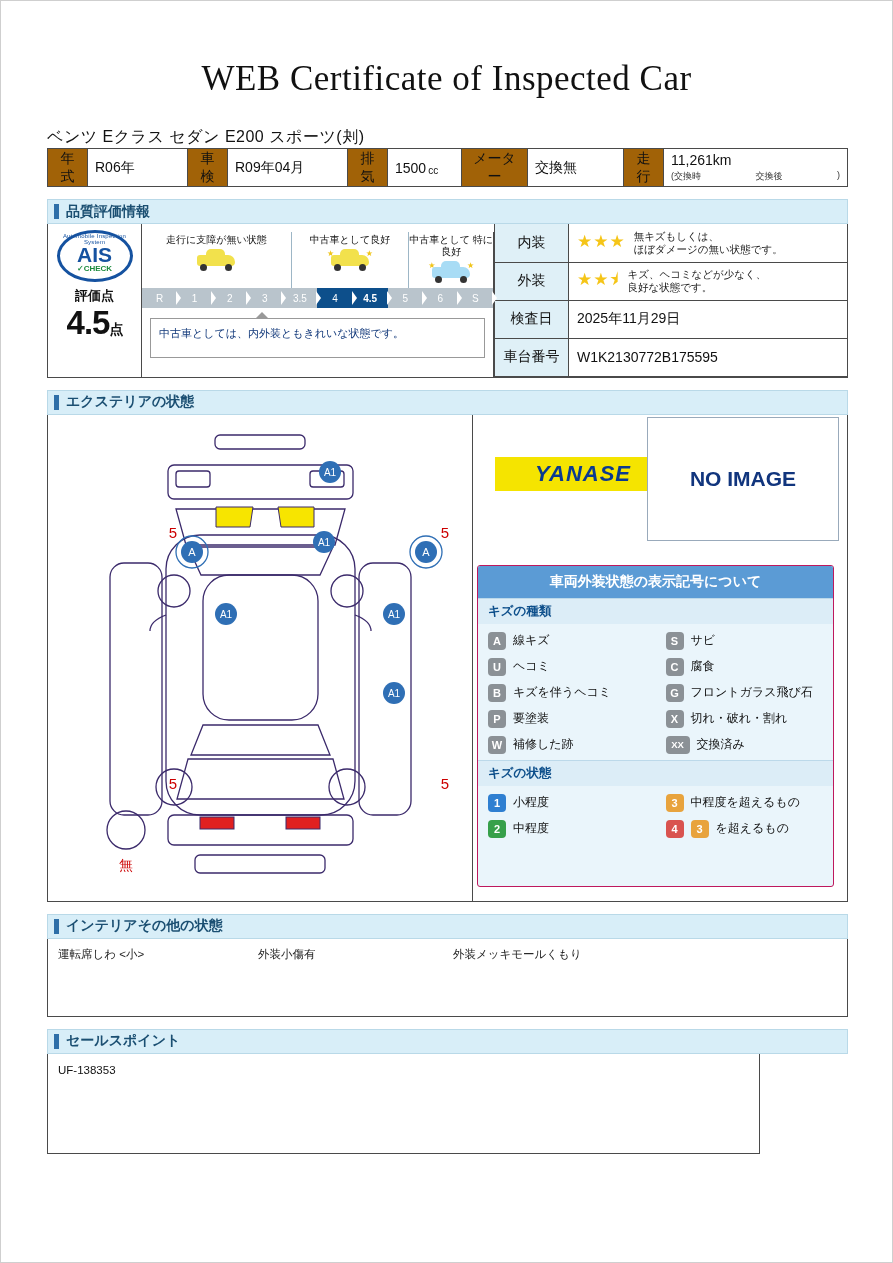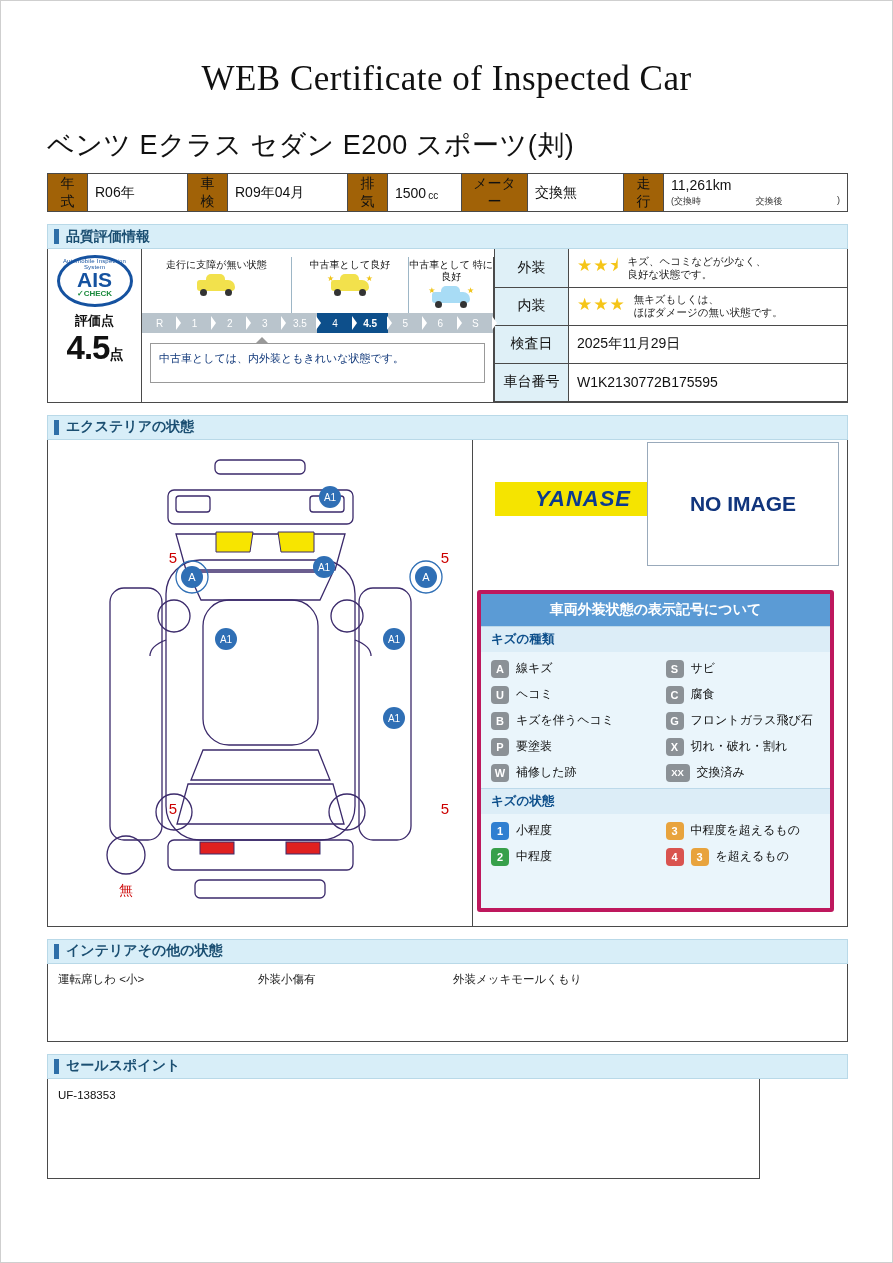--- a/index.html
+++ b/index.html
@@ -23,23 +23,23 @@
   .doc-title {
     font-family: "Liberation Serif", serif;
     font-size: 35px;
     text-align: center;
     margin-top: 58px;
     letter-spacing: 0.5px;
   }
   .content { padding: 0 46px; }
 
   .car-name {
-    font-size: 27px;
+    font-size: 16px;
     margin-top: 28px;
-    margin-bottom: 10px;
+    margin-bottom: 0;
     letter-spacing: 0.5px;
   }
 
   
   table.spec {
     width: 801px;
     border-collapse: collapse;
     table-layout: fixed;
   }
   table.spec td {
@@ -168,21 +168,21 @@
     background:#f5e400; display:flex; align-items:center; justify-content:center;
   }
   .yanase span { color:#0b3a8f; font-weight:bold; font-size:22px; font-style:italic; letter-spacing:1px;}
   .noimg {
     position:absolute; right:8px; top:2px; width:192px; height:124px;
     border:1px solid #9ab; display:flex; align-items:center; justify-content:center;
     color:#11357d; font-weight:bold; font-size:21px; background:#fff;
   }
   .legend {
     position:absolute; left:4px; top:150px; width:357px; height:322px;
-    border:4px solid #be185d; background:#eaf5fb; border-radius:3px; overflow:hidden;
+    border:1px solid #be185d; background:#eaf5fb; border-radius:3px; overflow:hidden;
   }
   .legend-title {
     background:#5b9bd5; color:#fff; font-size:14px; font-weight:bold;
     text-align:center; padding:7px 0;
   }
   .legend-sub {
     background:#dcedf7; color:#0d4f8b; font-size:12.5px; font-weight:bold;
     padding:4px 10px; border-top:1px solid #bcd9ea;
   }
   .legend-grid { display:flex; flex-wrap:wrap; padding:4px 0 2px 0; }
@@ -313,36 +313,36 @@
           <div class="seg">S</div>
         </div>
 
         <div class="q-note">中古車としては、内外装ともきれいな状態です。</div>
       </div>
 
       <div class="q-right">
         <table class="qr">
           <tbody>
               <tr>
+            <td class="qr-lbl">内装</td>
+            <td>
+              <span class="stars">★★★</span>
+              <span class="star-txt">
+                <span>無キズもしくは、</span><br>
+                <span>ほぼダメージの無い状態です。</span>
+              </span>
+            </td>
+          </tr>
+          <tr>
             <td class="qr-lbl">外装</td>
             <td>
               <span class="stars">★★⯨</span>
               <span class="star-txt">
                 <span>キズ、ヘコミなどが少なく、</span><br>
                 <span>良好な状態です。</span>
-              </span>
-            </td>
-          </tr>
-          <tr>
-            <td class="qr-lbl">内装</td>
-            <td>
-              <span class="stars">★★★</span>
-              <span class="star-txt">
-                <span>無キズもしくは、</span><br>
-                <span>ほぼダメージの無い状態です。</span>
               </span>
             </td>
           </tr>
           <tr>
             <td class="qr-lbl">検査日</td>
             <td>2025年11月29日</td>
           </tr>
           <tr>
             <td class="qr-lbl">車台番号</td>
             <td>W1K2130772B175595</td>

